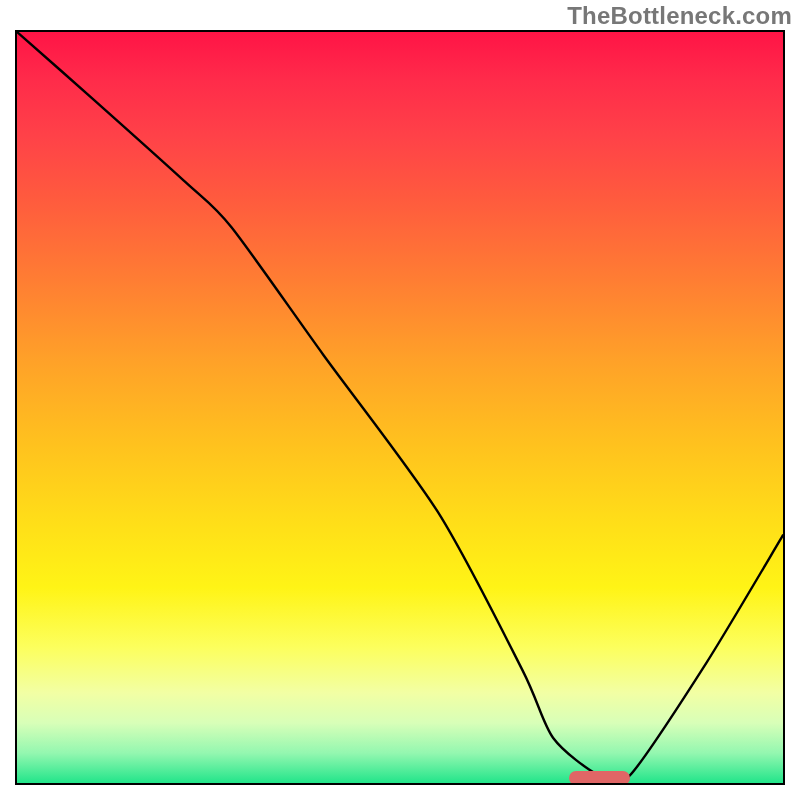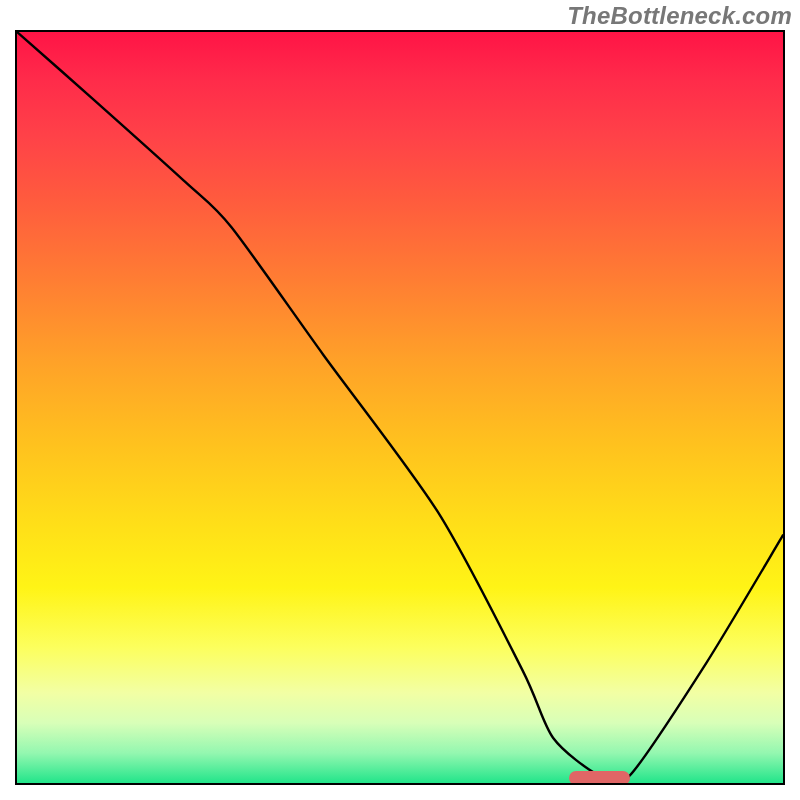--- a/index.html
+++ b/index.html
@@ -8,21 +8,20 @@
     width: 800px;
     height: 800px;
     overflow: hidden;
     background: #fff;
     font-family: Arial, Helvetica, sans-serif;
   }
   .wrap {
     position: relative;
     width: 800px;
     height: 568px;
-    font-style: italic;
   }
   .watermark {
     position: absolute;
     top: 2px;
     right: 8px;
     font-size: 24px;
     font-weight: 600;
     color: #777;
     letter-spacing: 0.2px;
     user-select: none;

